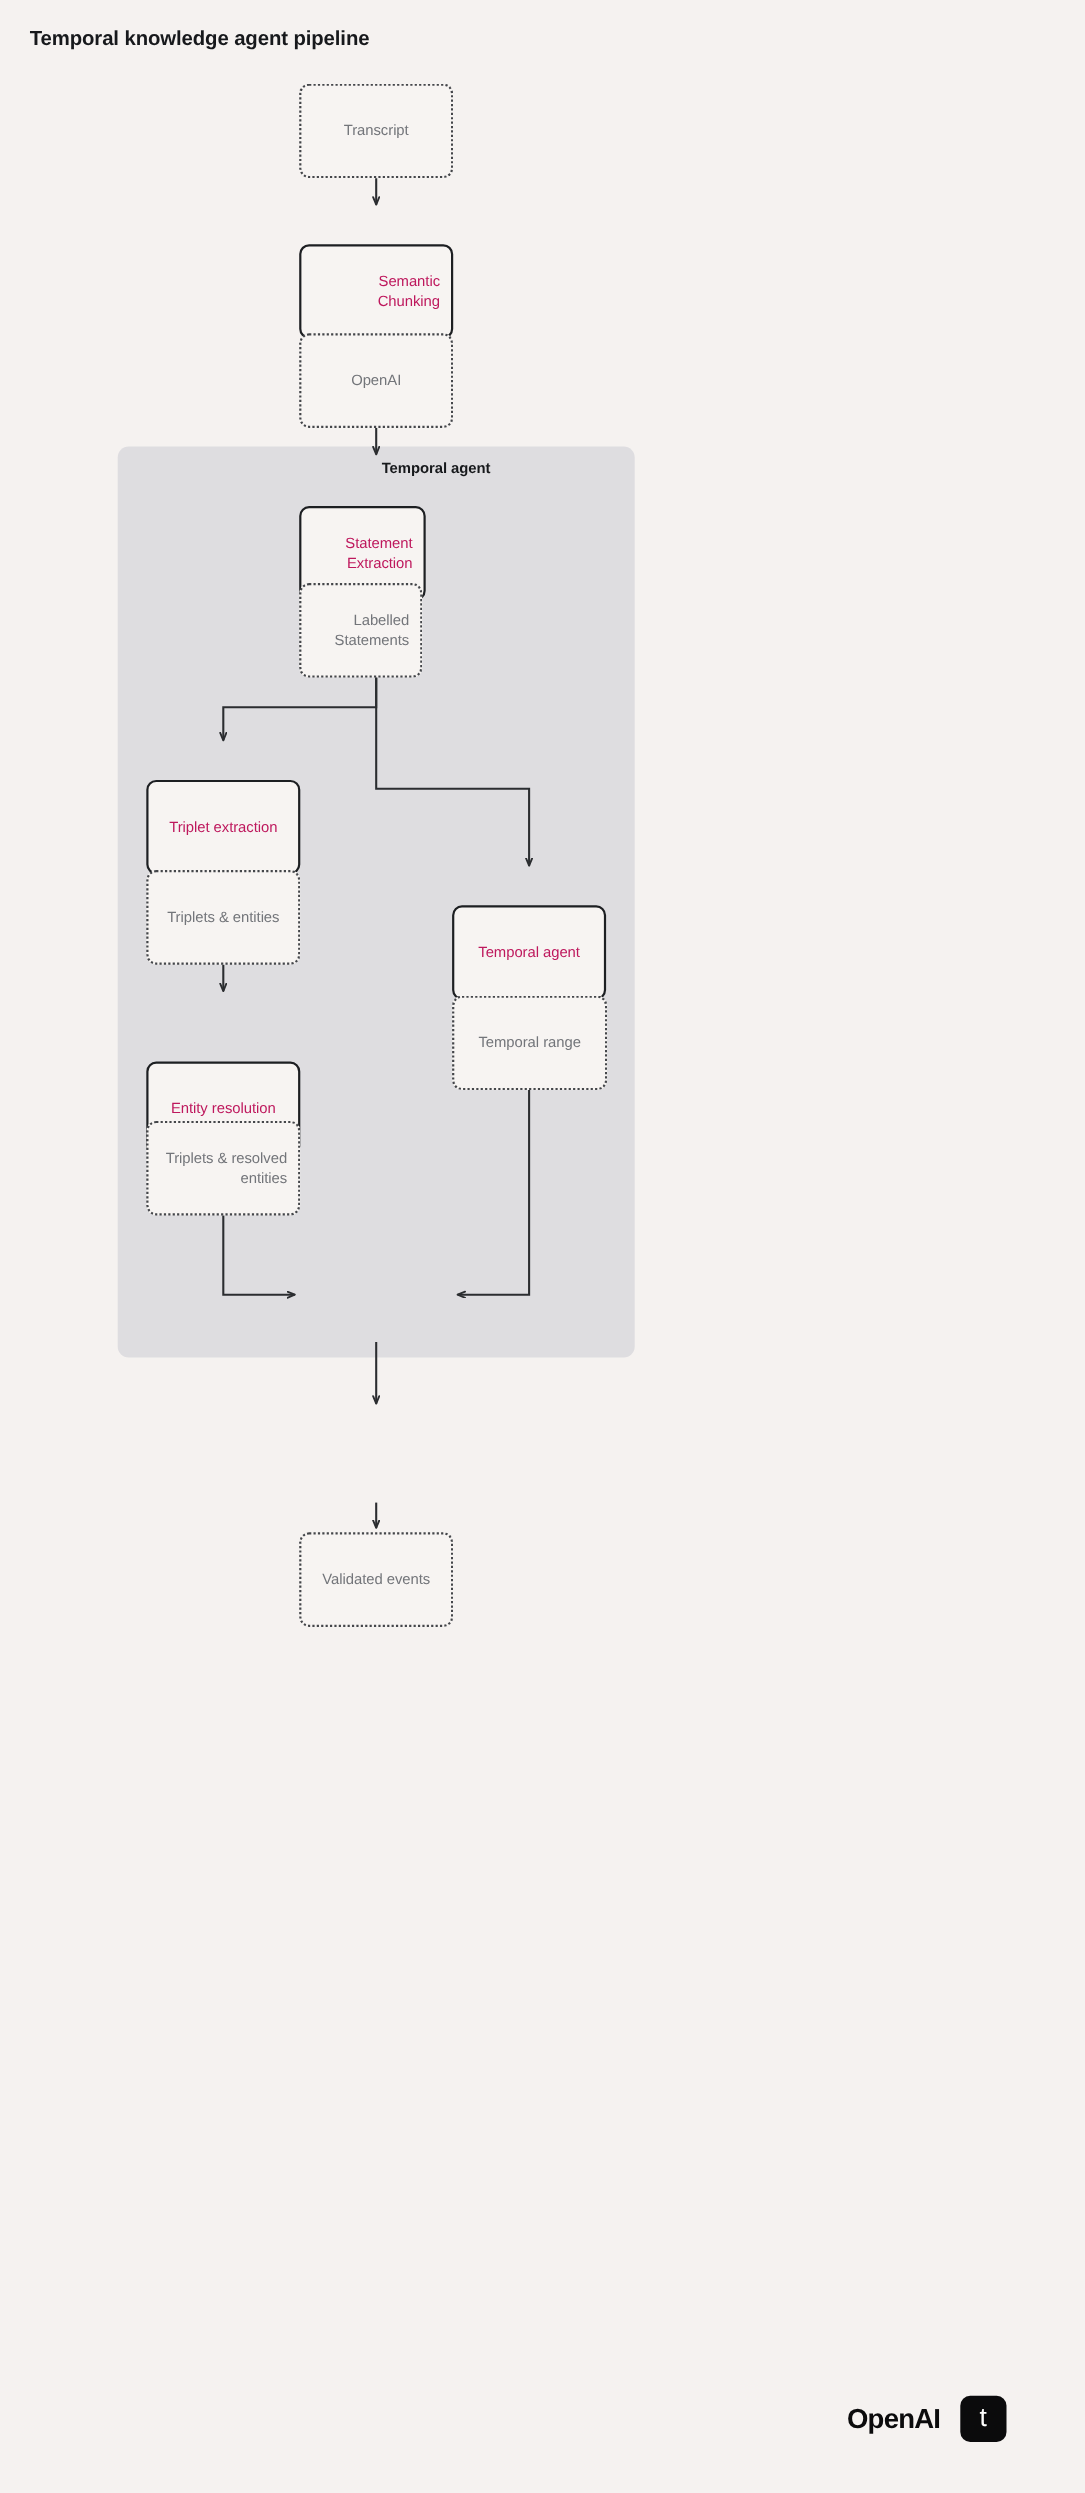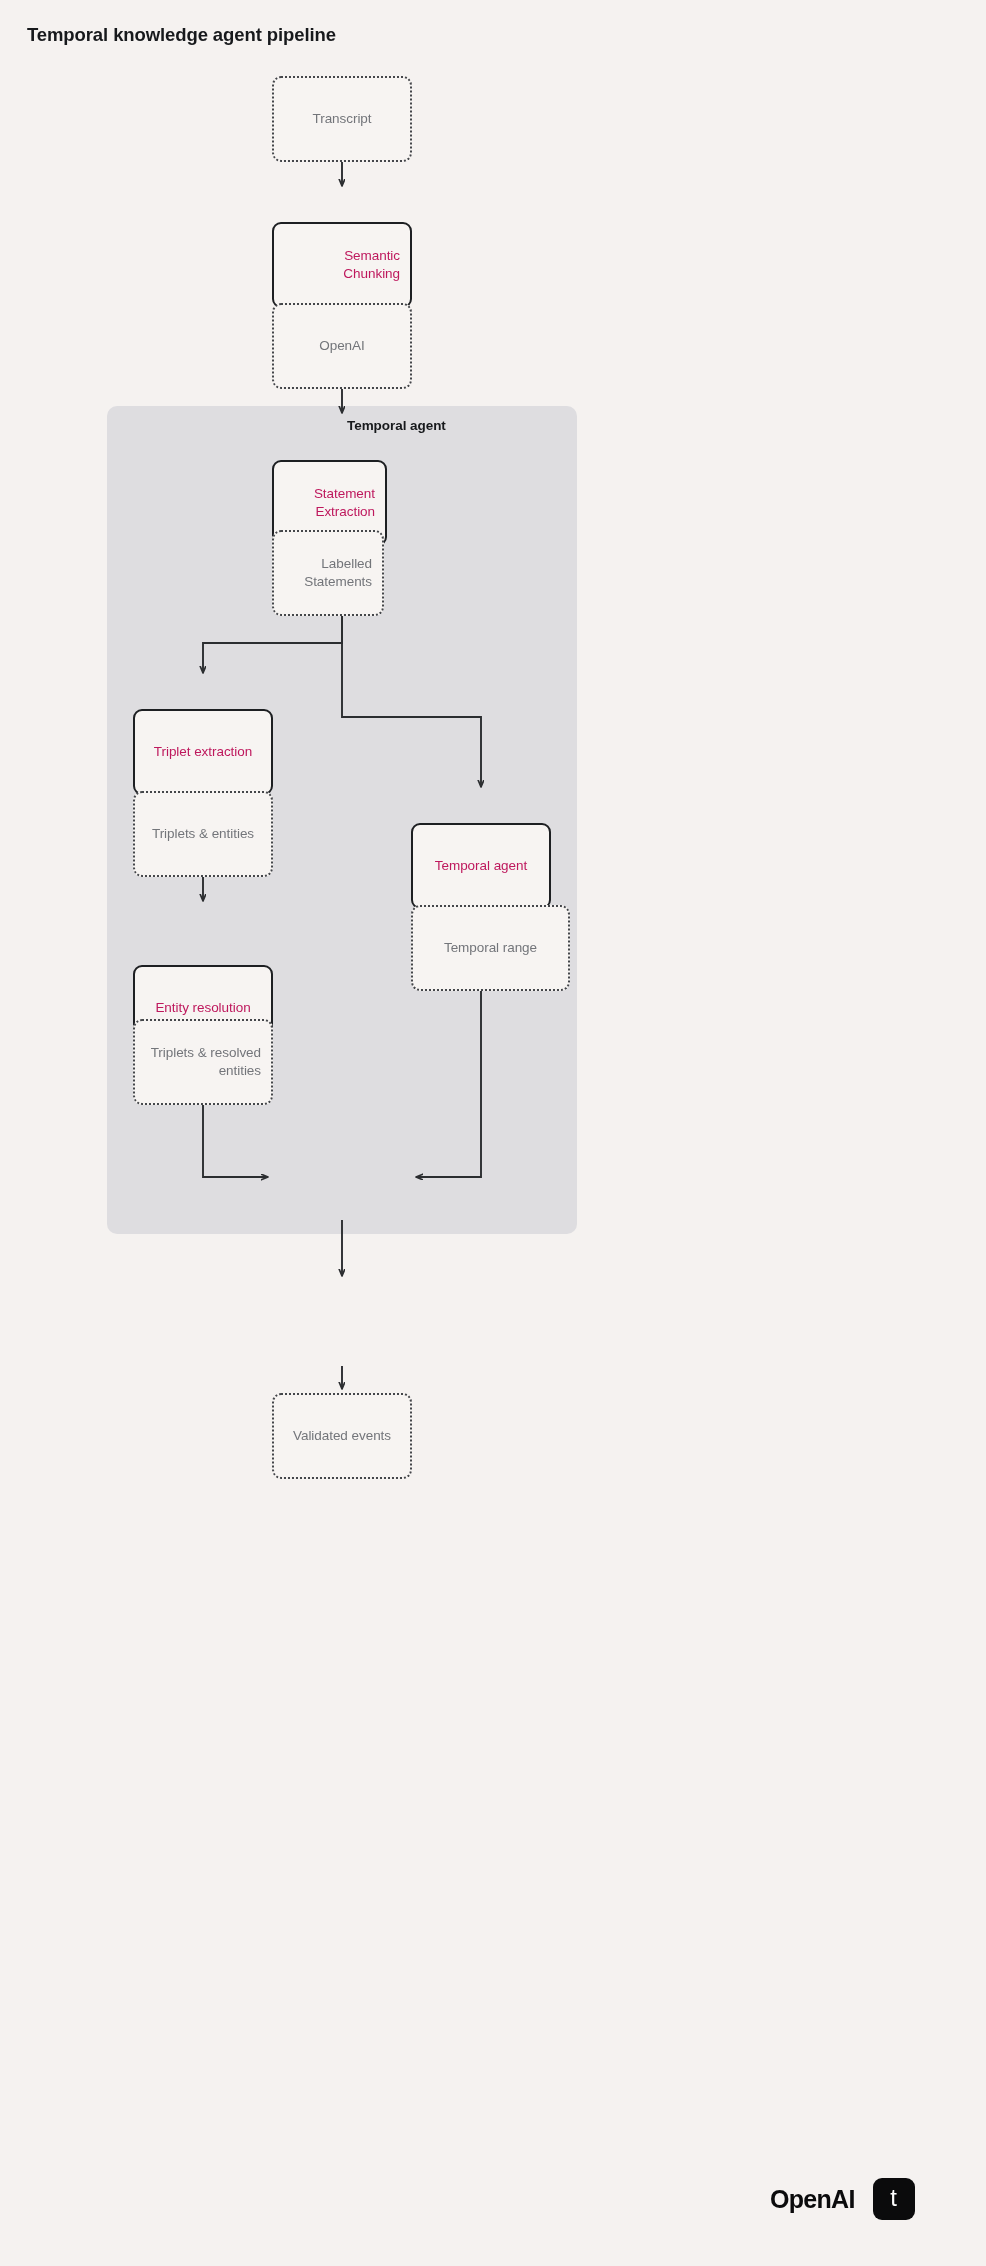--- a/index.html
+++ b/index.html
@@ -170,21 +170,21 @@
   <div class="node artifact" style="left: 272px; top: 76px; width: 140px; height: 86px;">Transcript</div>
   <div class="node process" style="left: 272px; top: 190px; width: 140px; height: 86px;">Semantic Chunking</div>
   <div class="node artifact" style="left: 272px; top: 303px; width: 140px; height: 86px;">OpenAI</div>
   <div class="node process" style="left: 272px; top: 428px; width: 115px; height: 86px;">Statement Extraction</div>
   <div class="node artifact" style="left: 272px; top: 530px; width: 112px; height: 86px;">Labelled Statements</div>
   <div class="node process" style="left: 133px; top: 677px; width: 140px; height: 86px;">Triplet extraction</div>
   <div class="node artifact" style="left: 133px; top: 791px; width: 140px; height: 86px;">Triplets &amp; entities</div>
   <div class="node process" style="left: 133px; top: 933px; width: 140px; height: 86px;">Entity resolution</div>
   <div class="node artifact" style="left: 133px; top: 1019px; width: 140px; height: 86px;">Triplets &amp; resolved entities</div>
   <div class="node process" style="left: 411px; top: 791px; width: 140px; height: 86px;">Temporal agent</div>
-  <div class="node artifact" style="left: 411px; top: 905px; width: 159px; height: 86px;">Temporal range</div>
+  <div class="node artifact" style="left: 411px; top: 905px; width: 141px; height: 86px;">Temporal range</div>
   <div class="node artifact" style="left: 272px; top: 1393px; width: 140px; height: 86px;">Validated events</div>
 
   <div class="footer">
     <div class="wordmark">OpenAI</div>
     <div class="tile-logo">t</div>
   </div>
 
 </div>
 
 </body></html>

